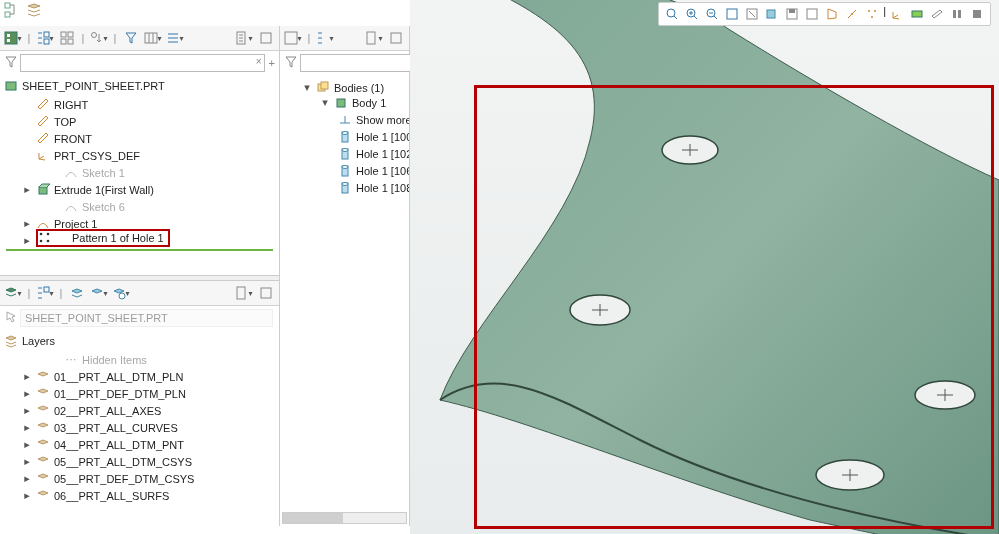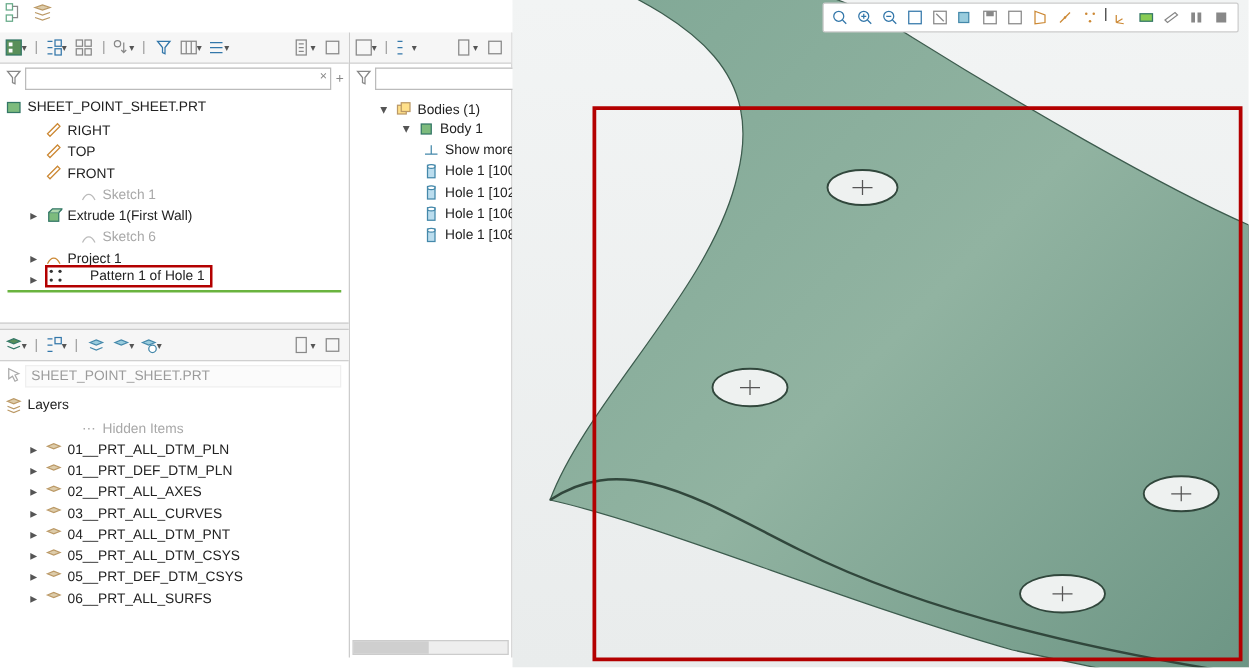--- a/index.html
+++ b/index.html
@@ -181,20 +181,29 @@
       </div>
     <div class="tree-row indent-1">
         <span class="exp"></span>
         <span class="icon">
           <svg class="ic" viewBox="0 0 14 14">
             <path d="M2 10L10 2l2 2-8 8z" fill="none" stroke="#c83"></path>
           </svg>
         </span>
         <span>FRONT</span>
       </div>
+    <div class="tree-row indent-1">
+        <span class="exp"></span>
+        <span class="icon">
+          <svg class="ic" viewBox="0 0 14 14">
+            <path d="M3 11l5-3M3 11l0-6M3 11l6 1" stroke="#c83" fill="none"></path>
+          </svg>
+        </span>
+        <span>PRT_CSYS_DEF</span>
+      </div>
     <div class="tree-row indent-1 grey-text">
         <span class="exp"></span>
         <span class="icon">
           <svg class="ic" viewBox="0 0 14 14">
             <path d="M2 12c3-6 7-6 10 0" stroke="#bbb" fill="none"></path>
           </svg>
         </span>
         <span>Sketch 1</span>
       </div>
     <div class="tree-row indent-1">

